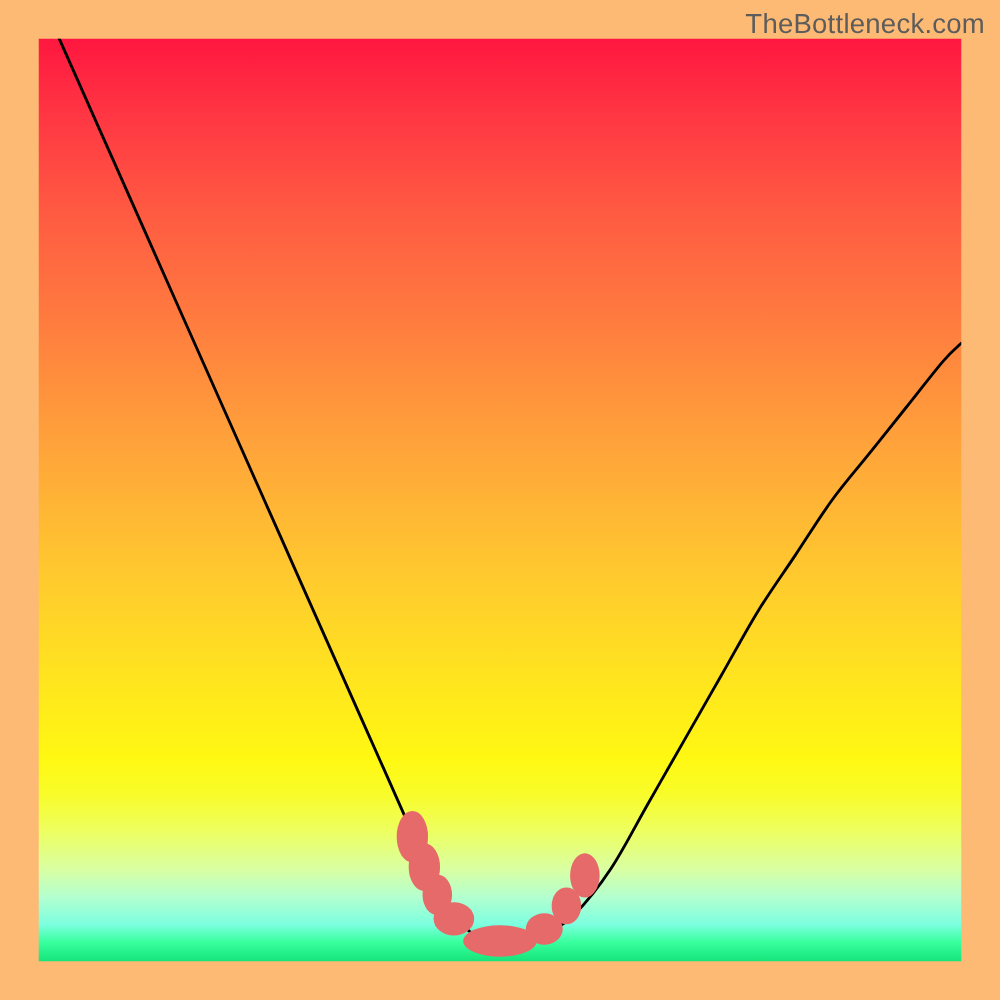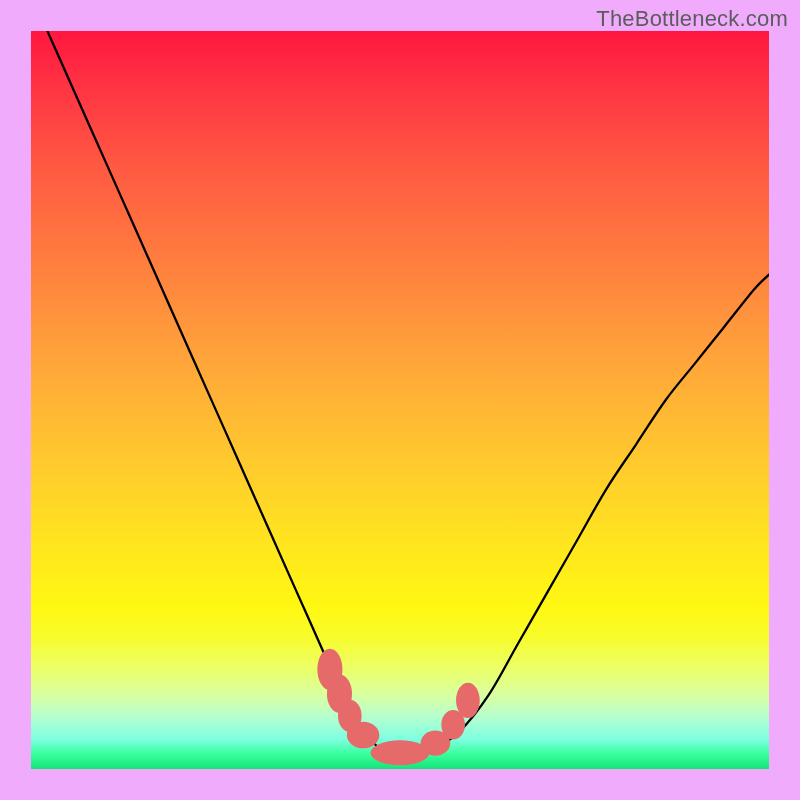--- a/index.html
+++ b/index.html
@@ -10,21 +10,21 @@
     overflow: hidden;
     background: #000;
     font-family: Arial, Helvetica, sans-serif;
   }
   .frame {
     position: absolute;
     left: 0;
     top: 0;
     width: 800px;
     height: 800px;
-    background: #f0abfc;
+    background: #fdba74;
     text-decoration: underline;
   }
   .plot-area {
     position: absolute;
     left: 31px;
     top: 31px;
     width: 738px;
     height: 738px;
     background: linear-gradient(
       to bottom,

